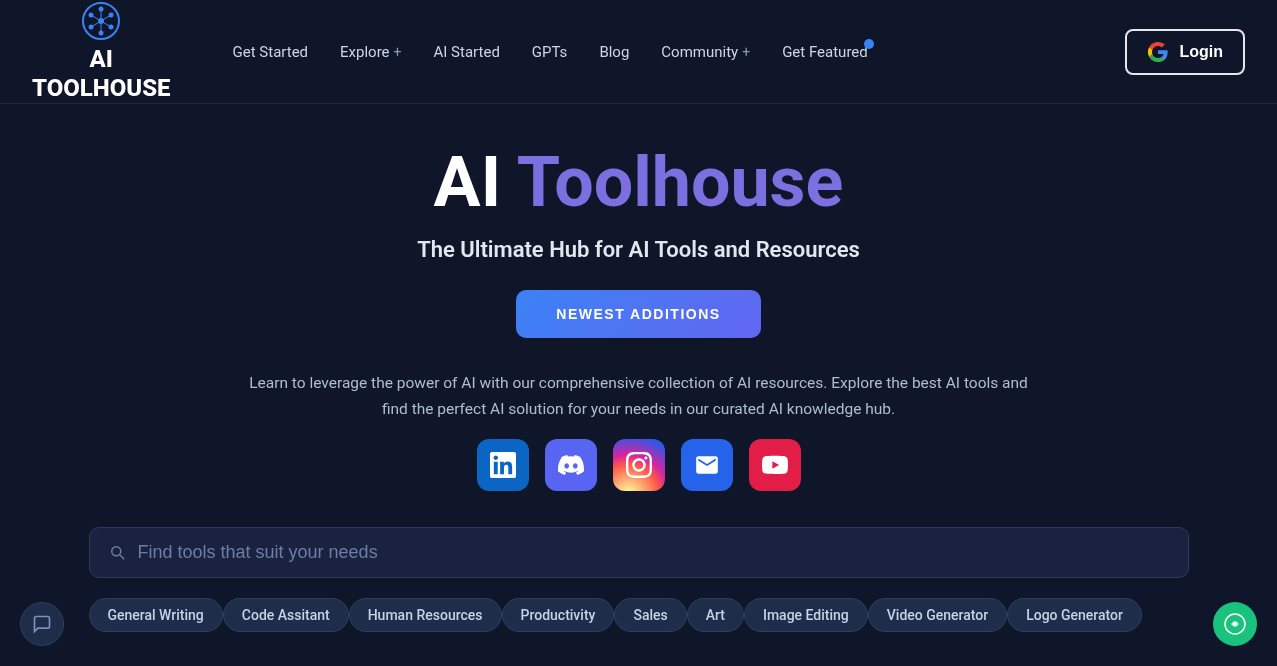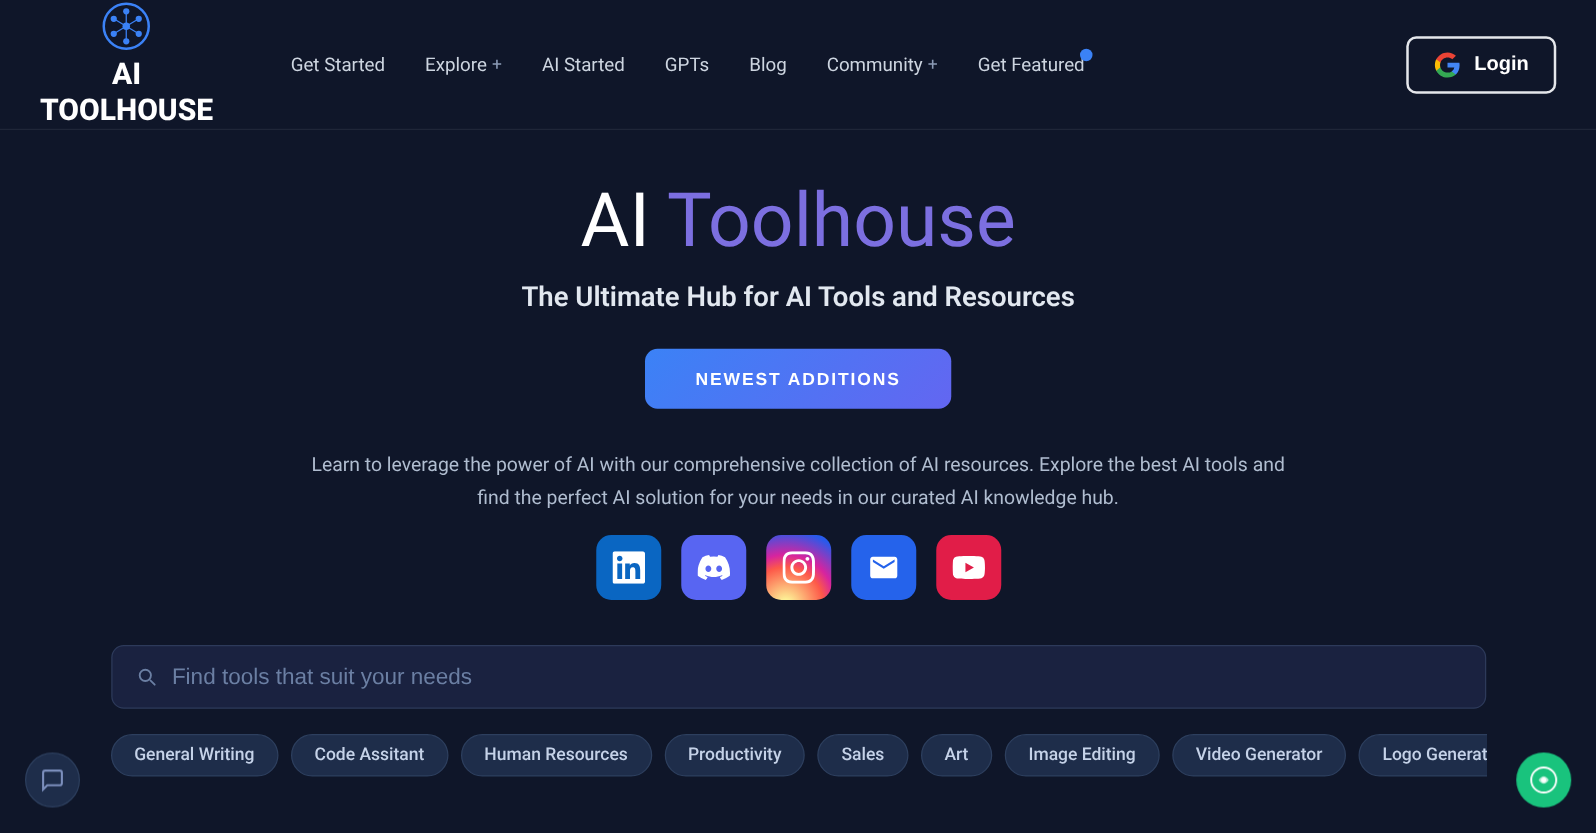--- a/index.html
+++ b/index.html
@@ -103,22 +103,22 @@
 
     
     .hero {
       display: flex;
       flex-direction: column;
       align-items: center;
       padding: 40px 20px 20px;
       text-align: center;
     }
     .hero-title {
-      font-size: 60px;
-      font-weight: 400;
+      font-size: 70px;
+      font-weight: 700;
       line-height: 1.1;
       margin-bottom: 16px;
     }
     .hero-title .ai-white { color: #fff; }
     .hero-title .toolhouse-purple { color: #7c6fe0; }
     .hero-subtitle {
       font-size: 22px;
       font-weight: 600;
       color: #e2e8f0;
       margin-bottom: 28px;
@@ -191,21 +191,20 @@
       outline: none;
       color: #9aabb5;
       font-size: 18px;
       flex: 1;
     }
     .search-input::placeholder { color: #6b7fa3; }
 
     
     .tags-row {
       display: flex;
-      gap: 10px;
       flex-wrap: nowrap;
       overflow-x: auto;
       padding-bottom: 4px;
     }
     .tag {
       background: #1e2d4a;
       border: 1px solid #2d3f5e;
       border-radius: 20px;
       padding: 8px 18px;
       color: #c5d2e8;

